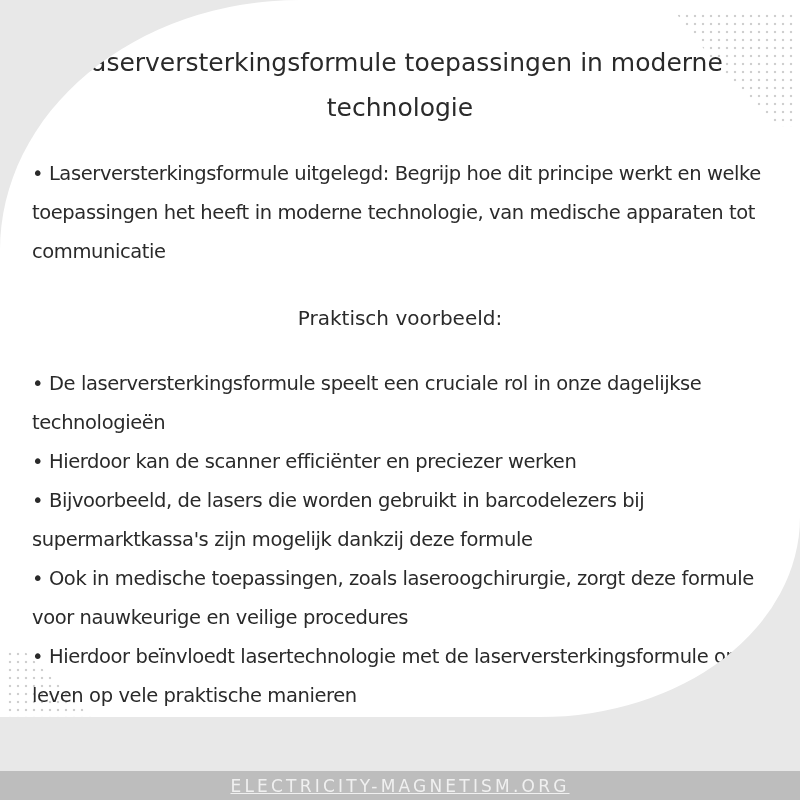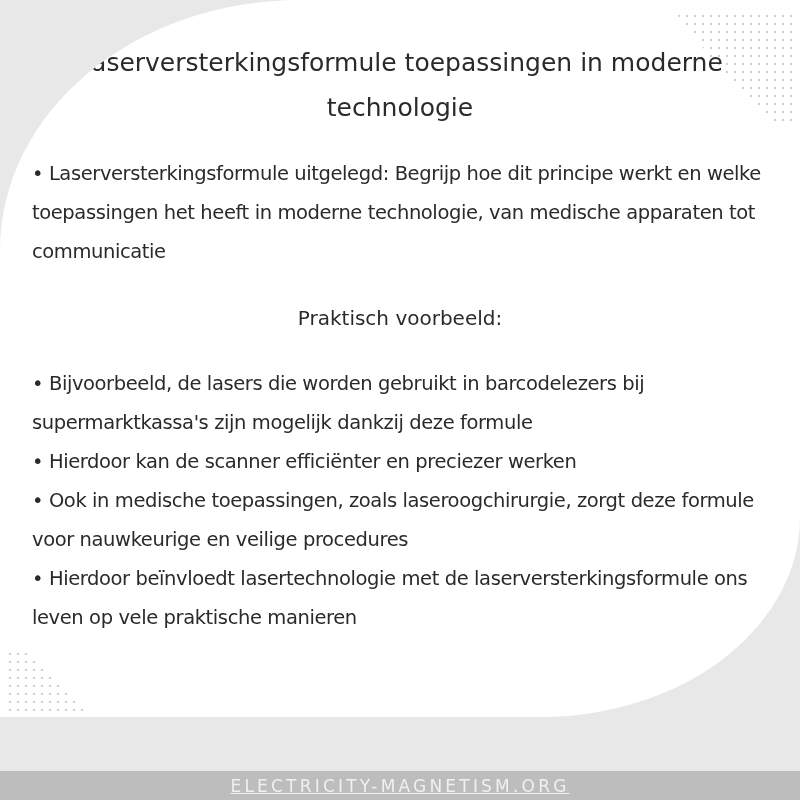--- a/index.html
+++ b/index.html
@@ -35,22 +35,23 @@
 
   <div class="title">Laserversterkingsformule toepassingen in moderne technologie</div>
 
   <div class="body intro">
     <p>• Laserversterkingsformule uitgelegd: Begrijp hoe dit principe werkt en welke toepassingen het heeft in moderne technologie, van medische apparaten tot communicatie</p>
   </div>
 
   <div class="subhead">Praktisch voorbeeld:</div>
 
   <div class="body list">
+    <p>• De laserversterkingsformule speelt een cruciale rol in onze dagelijkse technologieën</p>
+    <p>• Hierdoor kan de scanner efficiënter en preciezer werken</p>
     <p>• Bijvoorbeeld, de lasers die worden gebruikt in barcodelezers bij supermarktkassa's zijn mogelijk dankzij deze formule</p>
-    <p>• Hierdoor kan de scanner efficiënter en preciezer werken</p>
     <p>• Ook in medische toepassingen, zoals laseroogchirurgie, zorgt deze formule voor nauwkeurige en veilige procedures</p>
     <p>• Hierdoor beïnvloedt lasertechnologie met de laserversterkingsformule ons leven op vele praktische manieren</p>
   </div>
 
   <svg class="chip" viewBox="0 0 86 85" fill="none" stroke="#bdbdbd" stroke-width="2">
     <rect x="20" y="20" width="46" height="46" rx="4"></rect>
     <rect x="28" y="28" width="30" height="30" rx="2"></rect>
     <path d="M33 34h8v6h8v6h-6v6M53 34v8h-6M36 44v8h8"></path>
     <path d="M28 20v-8M38 20v-10M45 20v-10M52 20v-6M60 20v-8"></path>
     <circle cx="28" cy="8" r="3"></circle>

